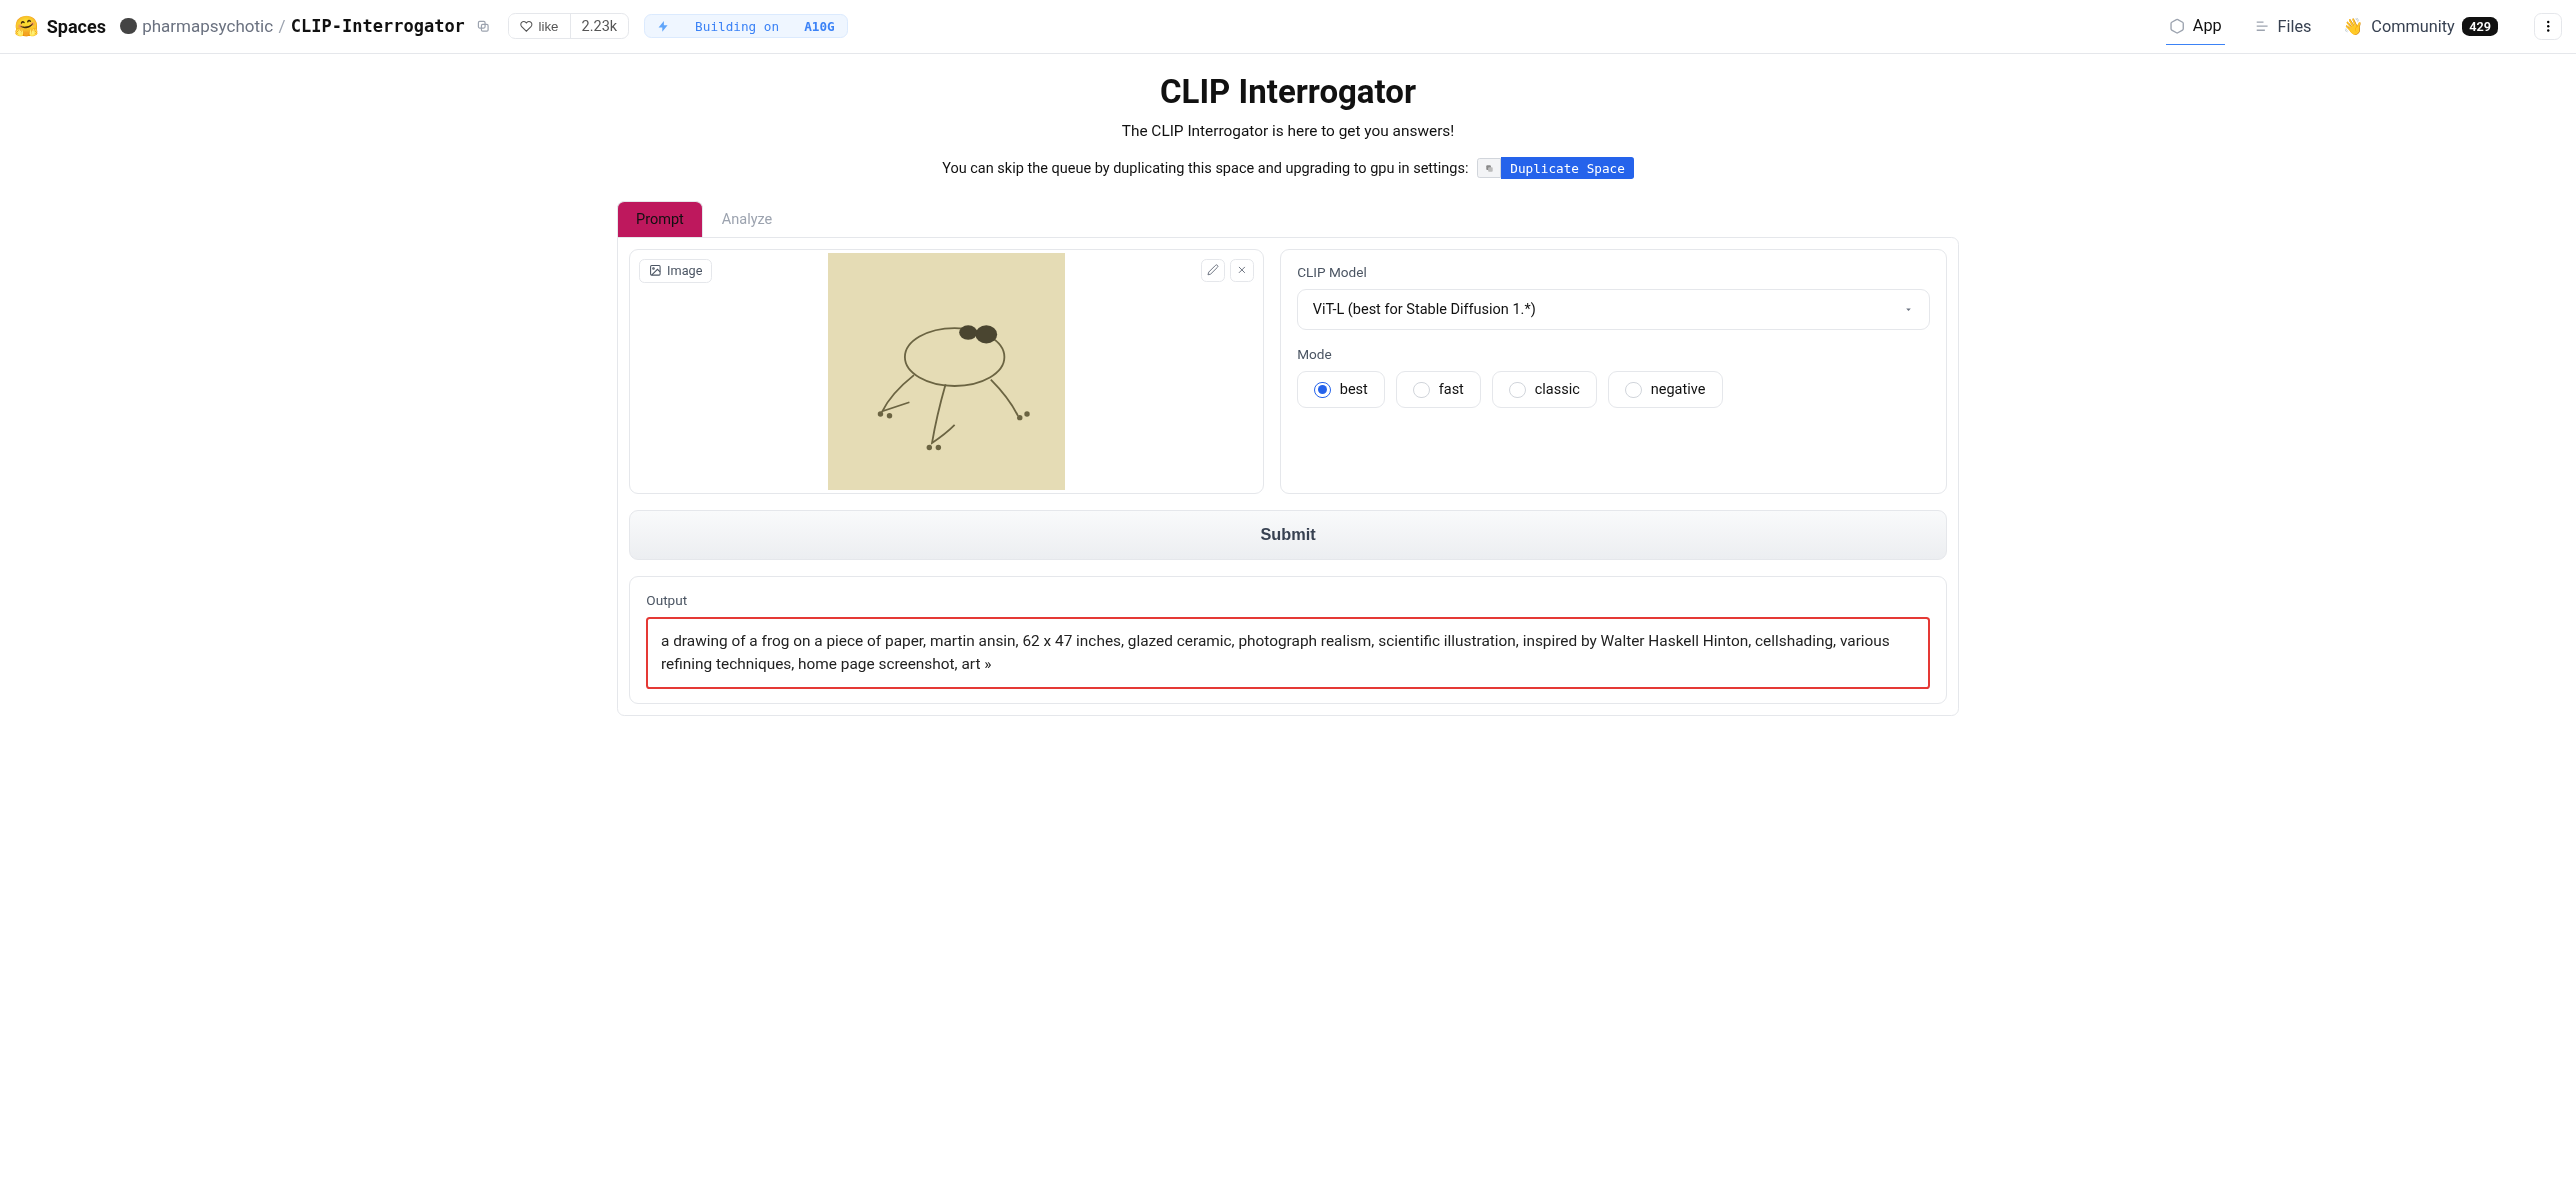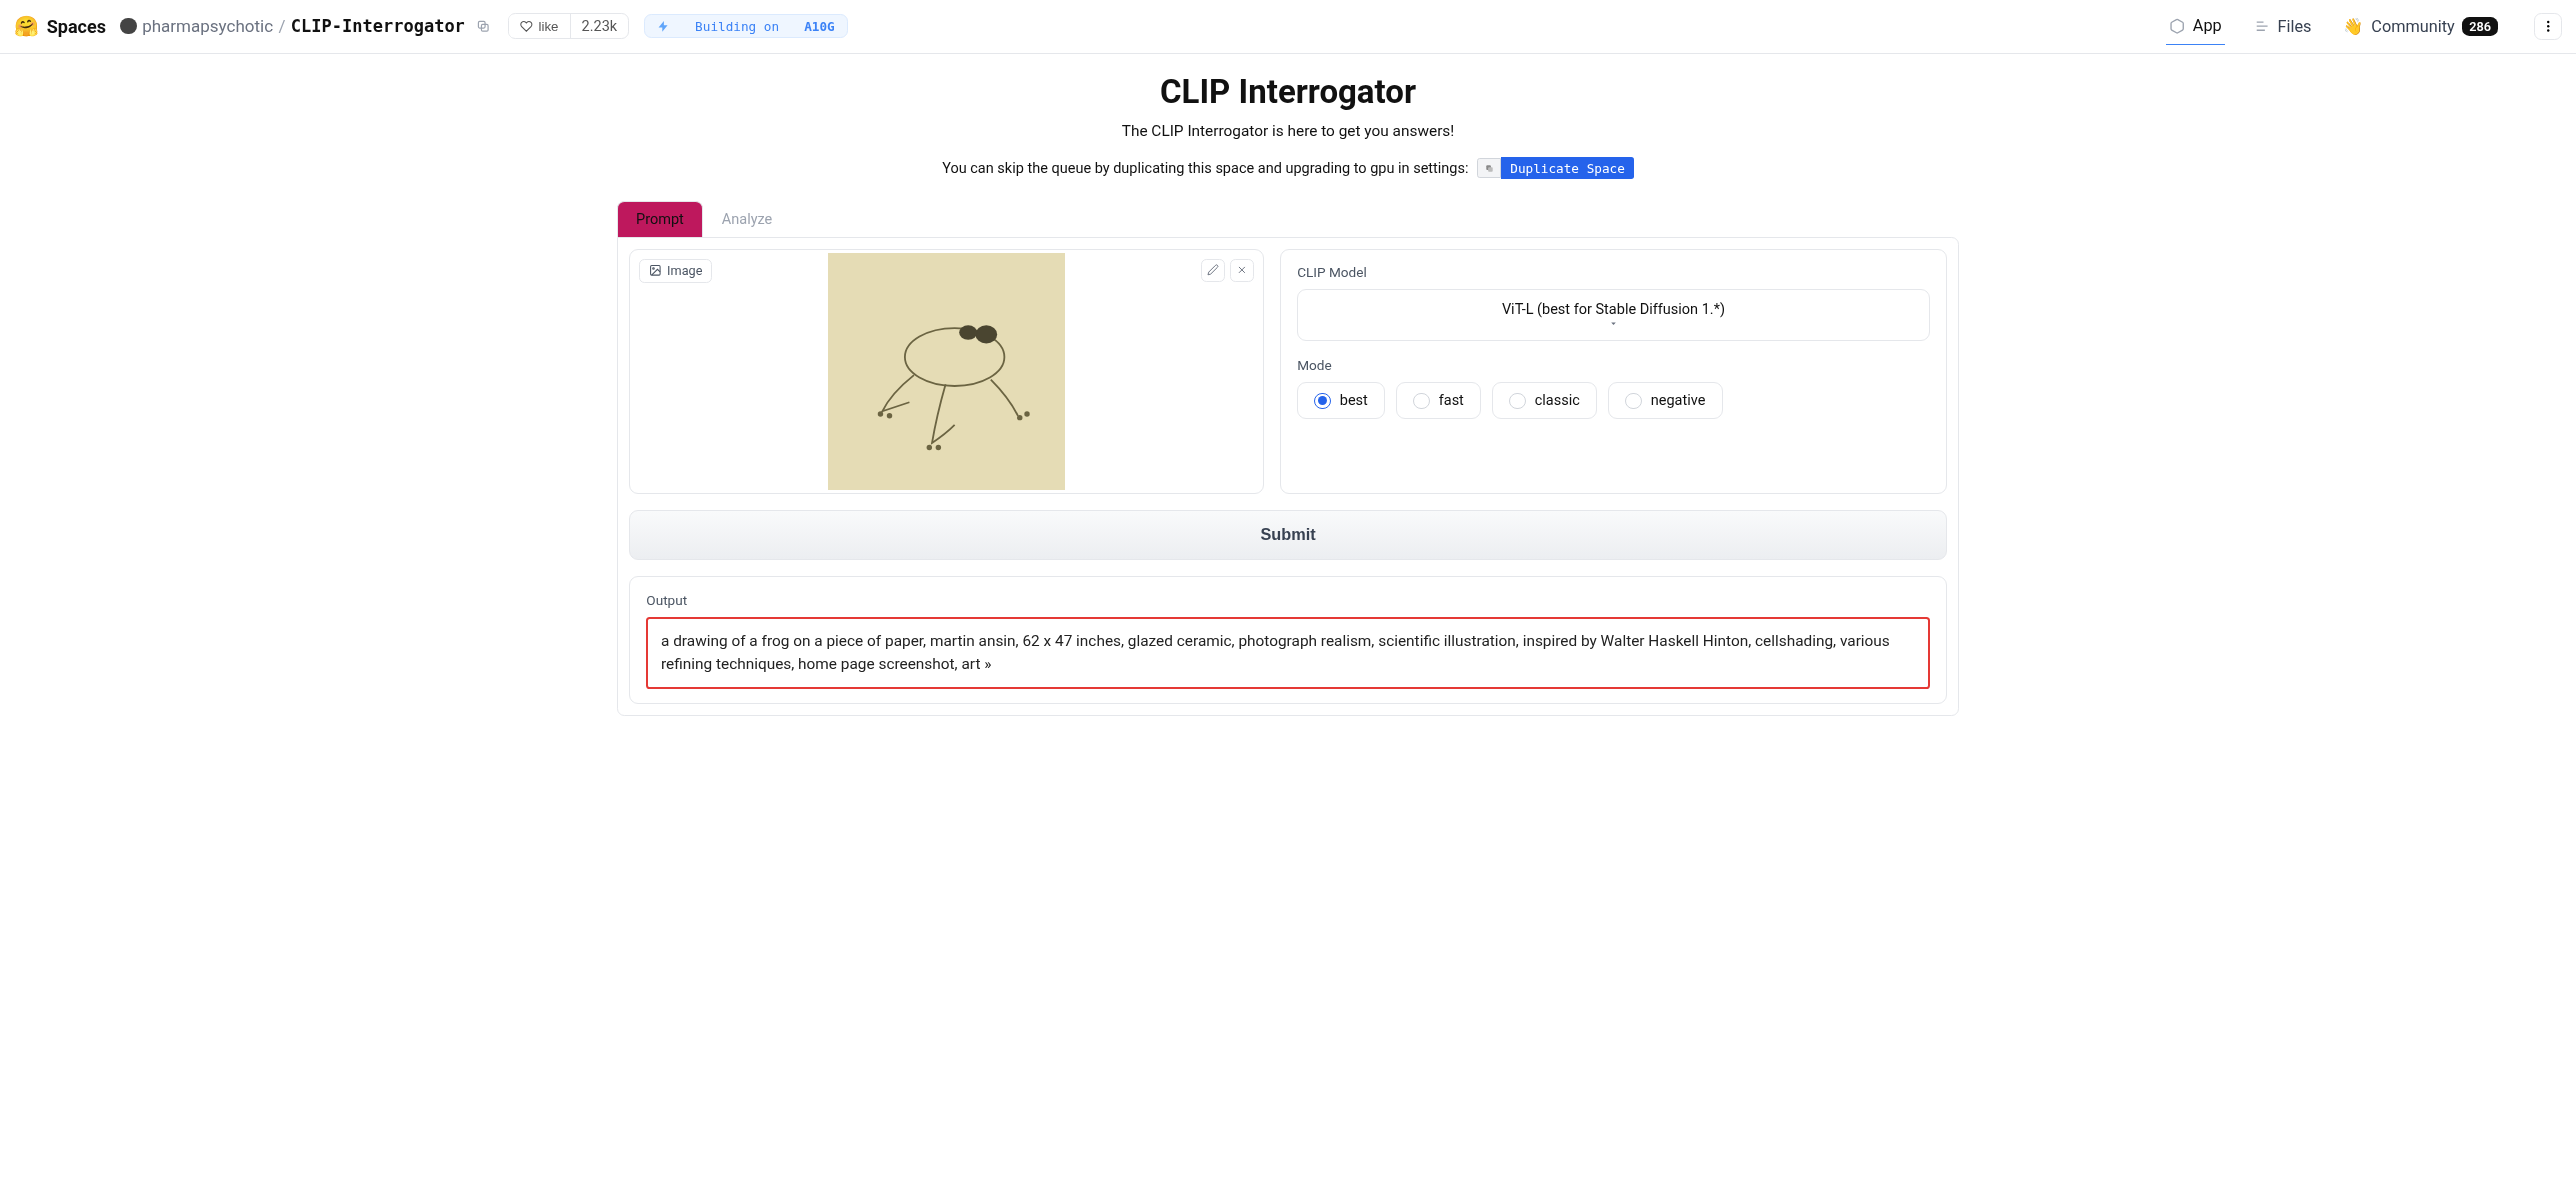--- a/index.html
+++ b/index.html
@@ -44,21 +44,21 @@
     
     .grid-top { display: flex; gap: 16.3px; }
     .image-panel { flex: 1; border: 0.9px solid #e5e7eb; border-radius: 9px; position: relative; min-height: 245px; display: flex; align-items: center; justify-content: center; }
     .image-label { position: absolute; top: 9px; left: 9px; display: flex; align-items: center; gap: 5.4px; background: #fff; border: 0.9px solid #e5e7eb; border-radius: 5.4px; padding: 3.6px 9px; font-size: 12.7px; color: #4b5563; }
     .image-actions { position: absolute; top: 9px; right: 9px; display: flex; gap: 5.4px; }
     .sq-btn { width: 23.6px; height: 23.6px; border: 0.9px solid #e5e7eb; border-radius: 5.4px; background: #fff; cursor: pointer; display: flex; align-items: center; justify-content: center; color: #6b7280; }
     .preview-img { width: 237px; height: 237px; background: linear-gradient(135deg, #e8dfb8, #d4c896); display: flex; align-items: center; justify-content: center; color: #5a5a3a; font-size: 11px; position: relative; overflow: hidden; }
     
     .settings-panel { flex: 1; border: 0.9px solid #e5e7eb; border-radius: 9px; padding: 14.5px 16.3px; }
     .settings-panel .label { font-size: 13.6px; color: #4b5563; margin-bottom: 9px; }
-    .select-box { border: 0.9px solid #e5e7eb; border-radius: 9px; padding: 11px 14.5px; display: flex; align-items: center; justify-content: space-between; cursor: pointer; margin-bottom: 16.3px; flex-direction: column; }
+    .select-box { border: 0.9px solid #e5e7eb; border-radius: 9px; padding: 11px 14.5px; display: flex; align-items: center; justify-content: space-between; cursor: pointer; margin-bottom: 16.3px; }
     .select-box .caret { color: #6b7280; }
     .radio-row { display: flex; gap: 11px; }
     .radio-pill { border: 0.9px solid #e5e7eb; border-radius: 9px; padding: 9px 16.3px; display: flex; align-items: center; gap: 9px; cursor: pointer; }
     .radio-circle { width: 16.3px; height: 16.3px; border: 1.8px solid #d1d5db; border-radius: 50%; display: inline-block; position: relative; }
     .radio-pill.selected .radio-circle { border-color: #2563eb; }
     .radio-pill.selected .radio-circle::after { content: ""; position: absolute; inset: 2.7px; background: #2563eb; border-radius: 50%; }
     
     .submit-btn { width: 100%; margin-top: 16.3px; padding: 14.5px; border: 0.9px solid #e5e7eb; border-radius: 9px; background: linear-gradient(#f9fafb, #eceef1); font-size: 16.3px; font-weight: 600; cursor: pointer; color: #374151; }
     
     .output-panel { border: 0.9px solid #e5e7eb; border-radius: 9px; padding: 14.5px 16.3px; margin-top: 16.3px; }
@@ -119,21 +119,21 @@
       <span class="nav-icon">
         <svg width="16.3" height="16.3" viewBox="0 0 24 24" fill="none" stroke="currentColor" stroke-width="2">
             <path d="M4 6h10M4 12h16M4 18h12"></path>
           </svg>
       </span>
       <span>Files</span>
     </div>
     <div class="nav-item">
       <span class="nav-icon">👋</span>
       <span>Community</span>
-      <span class="community-count">286</span>
+      <span class="community-count">429</span>
     </div>
     <button class="more-btn">
       <svg width="14.5" height="14.5" viewBox="0 0 24 24" fill="currentColor">
           <circle cx="12" cy="5" r="2"></circle>
           <circle cx="12" cy="12" r="2"></circle>
           <circle cx="12" cy="19" r="2"></circle>
         </svg>
     </button>
   </div>
 </div>

